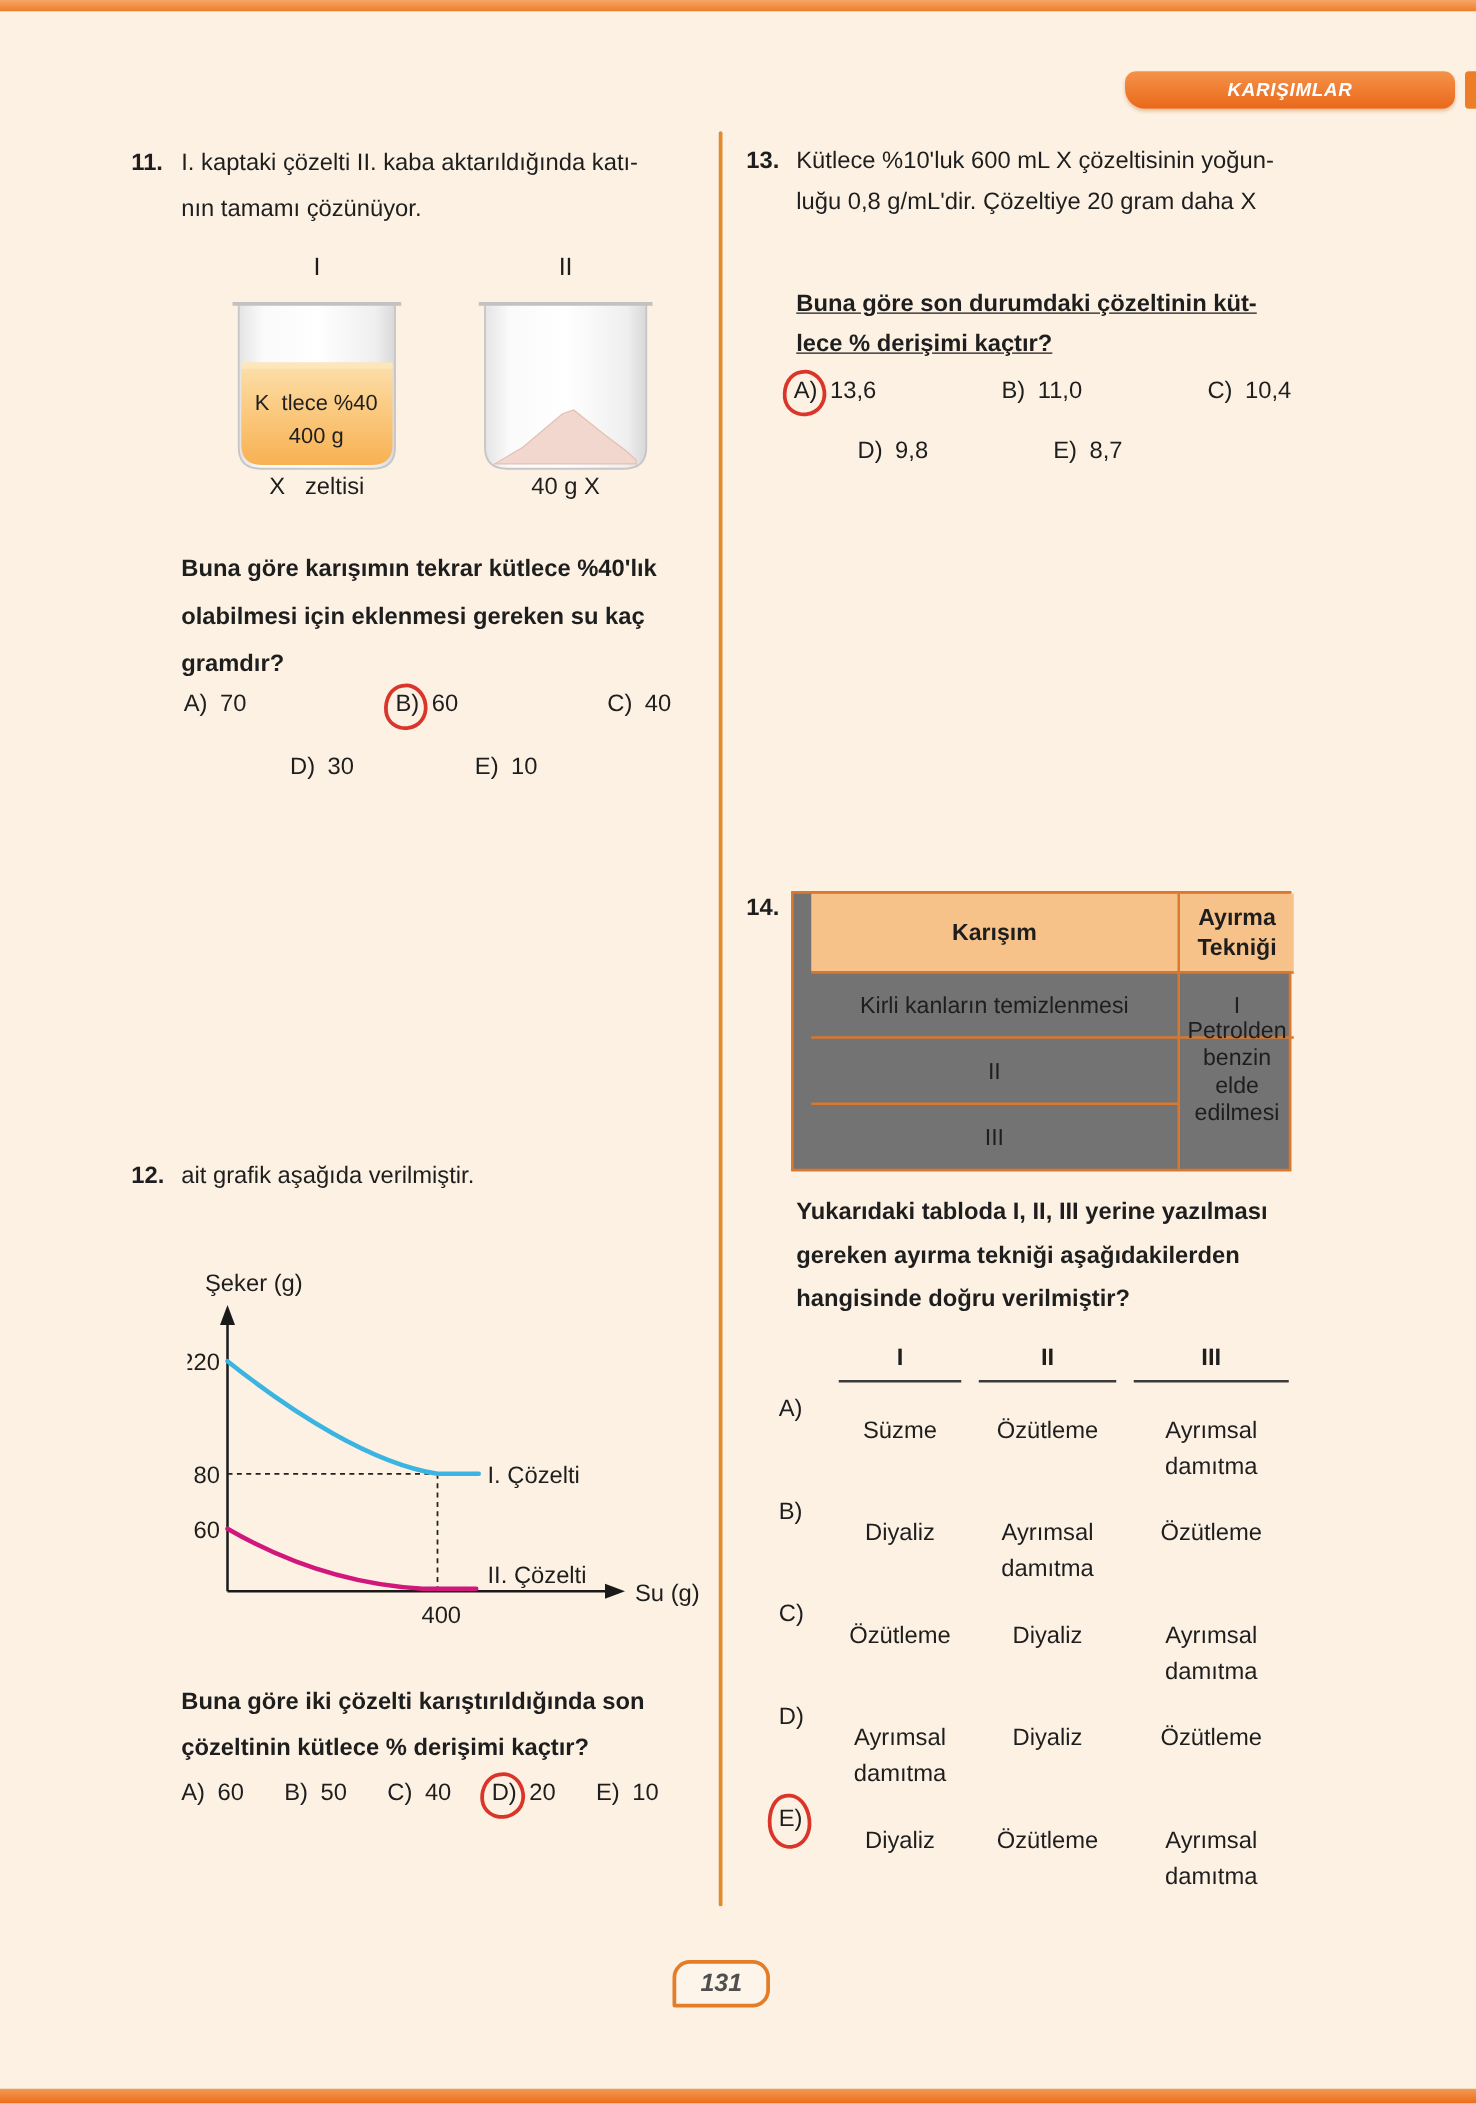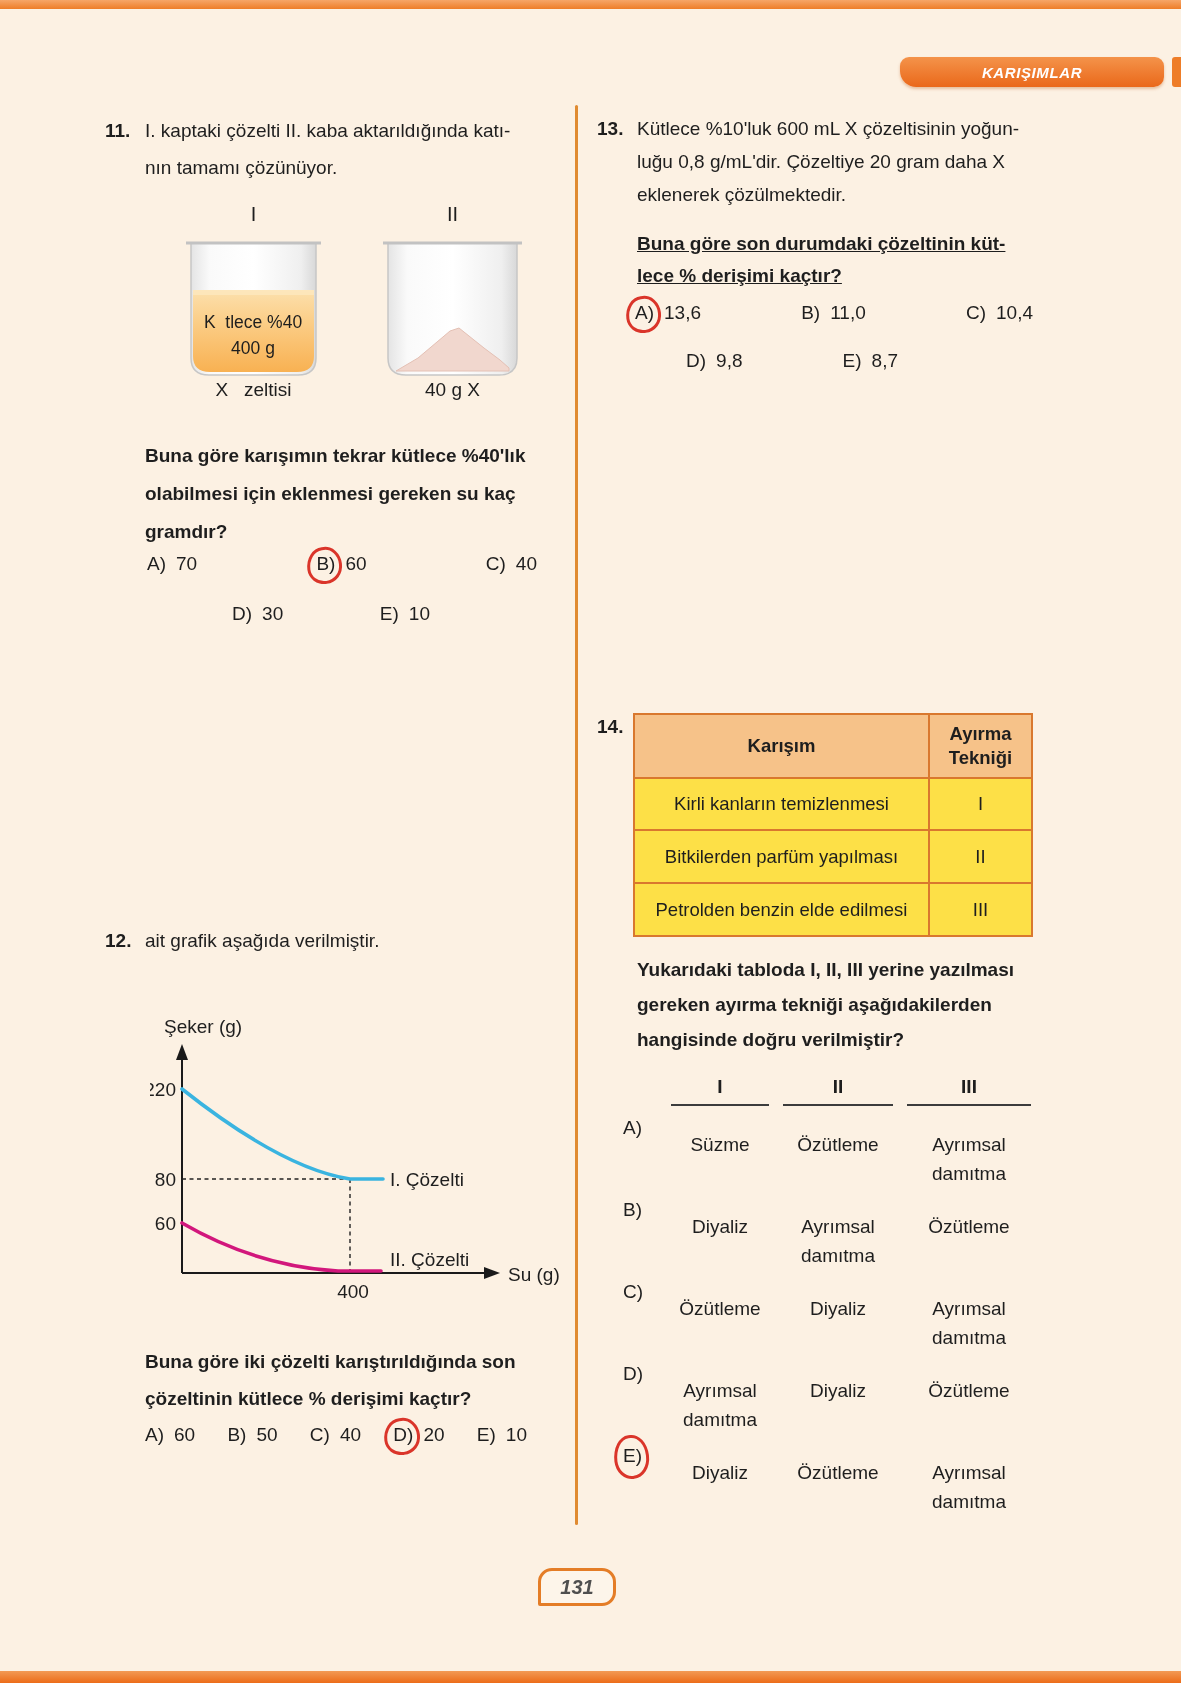--- a/index.html
+++ b/index.html
@@ -26,21 +26,21 @@
          background:#fdf5ea;display:flex;align-items:center;justify-content:center;
          font-style:italic;font-weight:bold;font-size:20px;color:#4f4f4f;box-sizing:border-box;}
   .optrow{display:flex;justify-content:space-between;}
   .opt{white-space:nowrap;}
   .okey{display:inline-block;margin-right:10px;}
   .circled{position:relative;display:inline-block;}
   .circled::before{content:"";position:absolute;left:-9px;top:-6px;right:-7px;bottom:-9px;
         border:3.5px solid #da352a;border-radius:50% 48% 52% 50%/58% 52% 50% 46%;transform:rotate(-7deg);}
   .qtable{left:633px;top:713px;width:400px;border:2.5px solid #d9782e;display:grid;
           grid-template-columns:295px 1fr;grid-template-rows:62px 52px 53px 53px;
-          background:#fde047;box-sizing:border-box;}
+          background:#737373;box-sizing:border-box;padding-left:14px;}
   .qtable>div{display:flex;align-items:center;justify-content:center;text-align:center;
           border-top:2px solid #d9782e;font-size:18.5px;padding:0 6px;box-sizing:border-box;}
   .qtable>div:nth-child(-n+2){border-top:none;background:#f6c289;font-weight:bold;}
   .qtable>div:nth-child(odd){border-right:2px solid #d9782e;}
   .qtable .techcell{line-height:24px;}
   .ansgrid{left:618px;top:1072px;display:grid;grid-template-columns:46px 112px 124px 138px;
            font-size:19px;line-height:29px;}
   .ansgrid .ah{font-weight:bold;text-align:center;padding-bottom:3px;border-bottom:2px solid #3c3c3c;margin:0 7px;}
   .ansgrid .ac{text-align:center;padding-top:24px;}
   .ansgrid .al{padding-top:7px;padding-left:5px;}
@@ -149,21 +149,20 @@
     <span class="opt"><span class="okey">B)</span><span>50</span></span>
     <span class="opt"><span class="okey">C)</span><span>40</span></span>
     <span class="opt"><span class="okey circled">D)</span><span>20</span></span>
     <span class="opt"><span class="okey">E)</span><span>10</span></span>
   </div>
 
   <div class="abs qnum tl33" style="left:597px;top:112px">13.</div>
   <div class="abs" style="left:637px;top:112px">
     <div class="tl33">Kütlece %10'luk 600 mL X çözeltisinin yoğun-</div>
     <div class="tl33">luğu 0,8 g/mL'dir. Çözeltiye 20 gram daha X</div>
-    <div class="tl33">eklenerek çözülmektedir.</div>
   </div>
 
   <div class="abs bold" style="left:637px;top:228px">
     <div class="tl32">Buna göre son durumdaki çözeltinin küt-</div>
     <div class="tl32">lece % derişimi kaçtır?</div>
   </div>
 
   <div class="abs optrow" style="left:635px;top:302px;width:398px">
     <span class="opt"><span class="okey circled">A)</span><span>13,6</span></span>
     <span class="opt"><span class="okey">B)</span><span>11,0</span></span>
@@ -174,21 +173,20 @@
     <span class="opt"><span class="okey">E)</span><span>8,7</span></span>
   </div>
 
   <div class="abs qnum tl33" style="left:597px;top:710px">14.</div>
 
   <div class="abs qtable">
     <div>Karışım</div>
     <div class="techcell">Ayırma Tekniği</div>
     <div>Kirli kanların temizlenmesi</div>
     <div>I</div>
-    <div>Bitkilerden parfüm yapılması</div>
     <div>II</div>
     <div>Petrolden benzin elde edilmesi</div>
     <div>III</div>
   </div>
 
   <div class="abs bold" style="left:637px;top:952px">
     <div class="tl35">Yukarıdaki tabloda I, II, III yerine yazılması</div>
     <div class="tl35">gereken ayırma tekniği aşağıdakilerden</div>
     <div class="tl35">hangisinde doğru verilmiştir?</div>
   </div>

